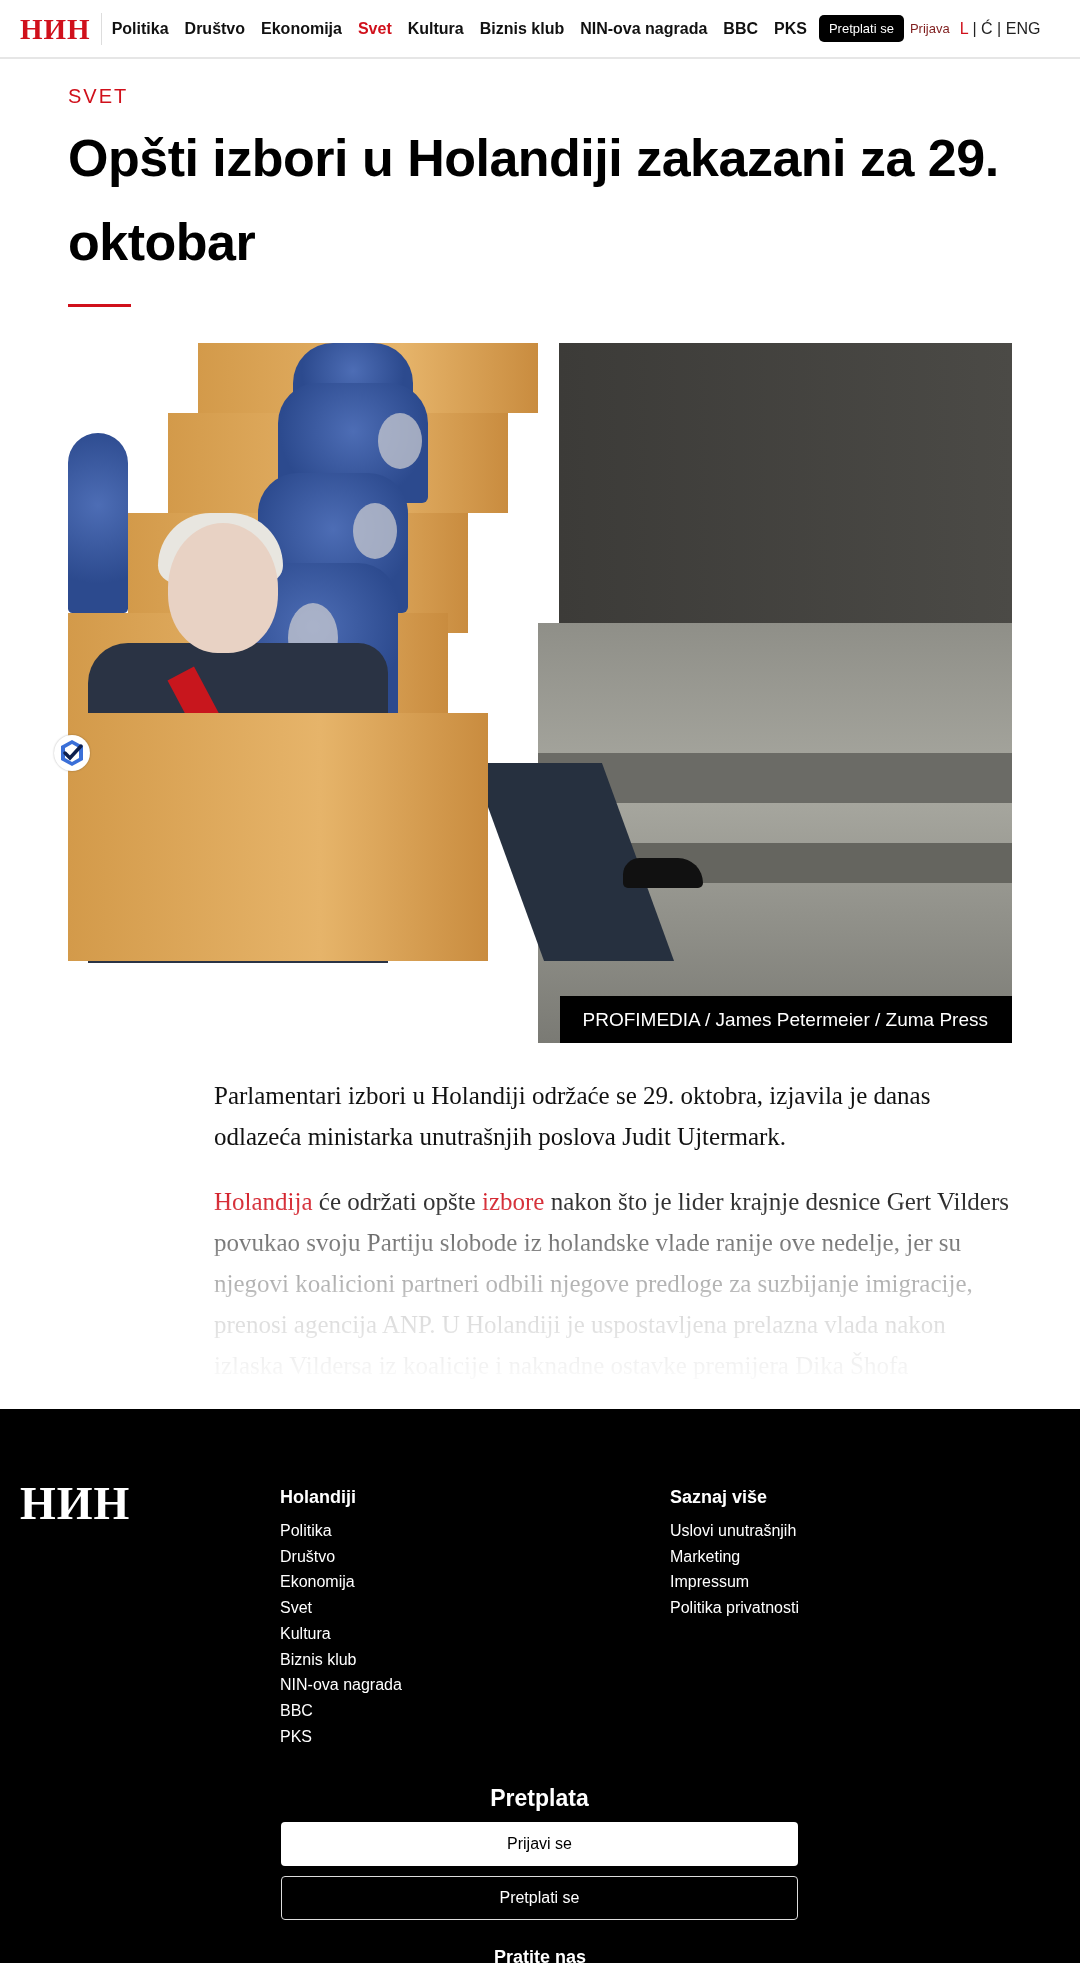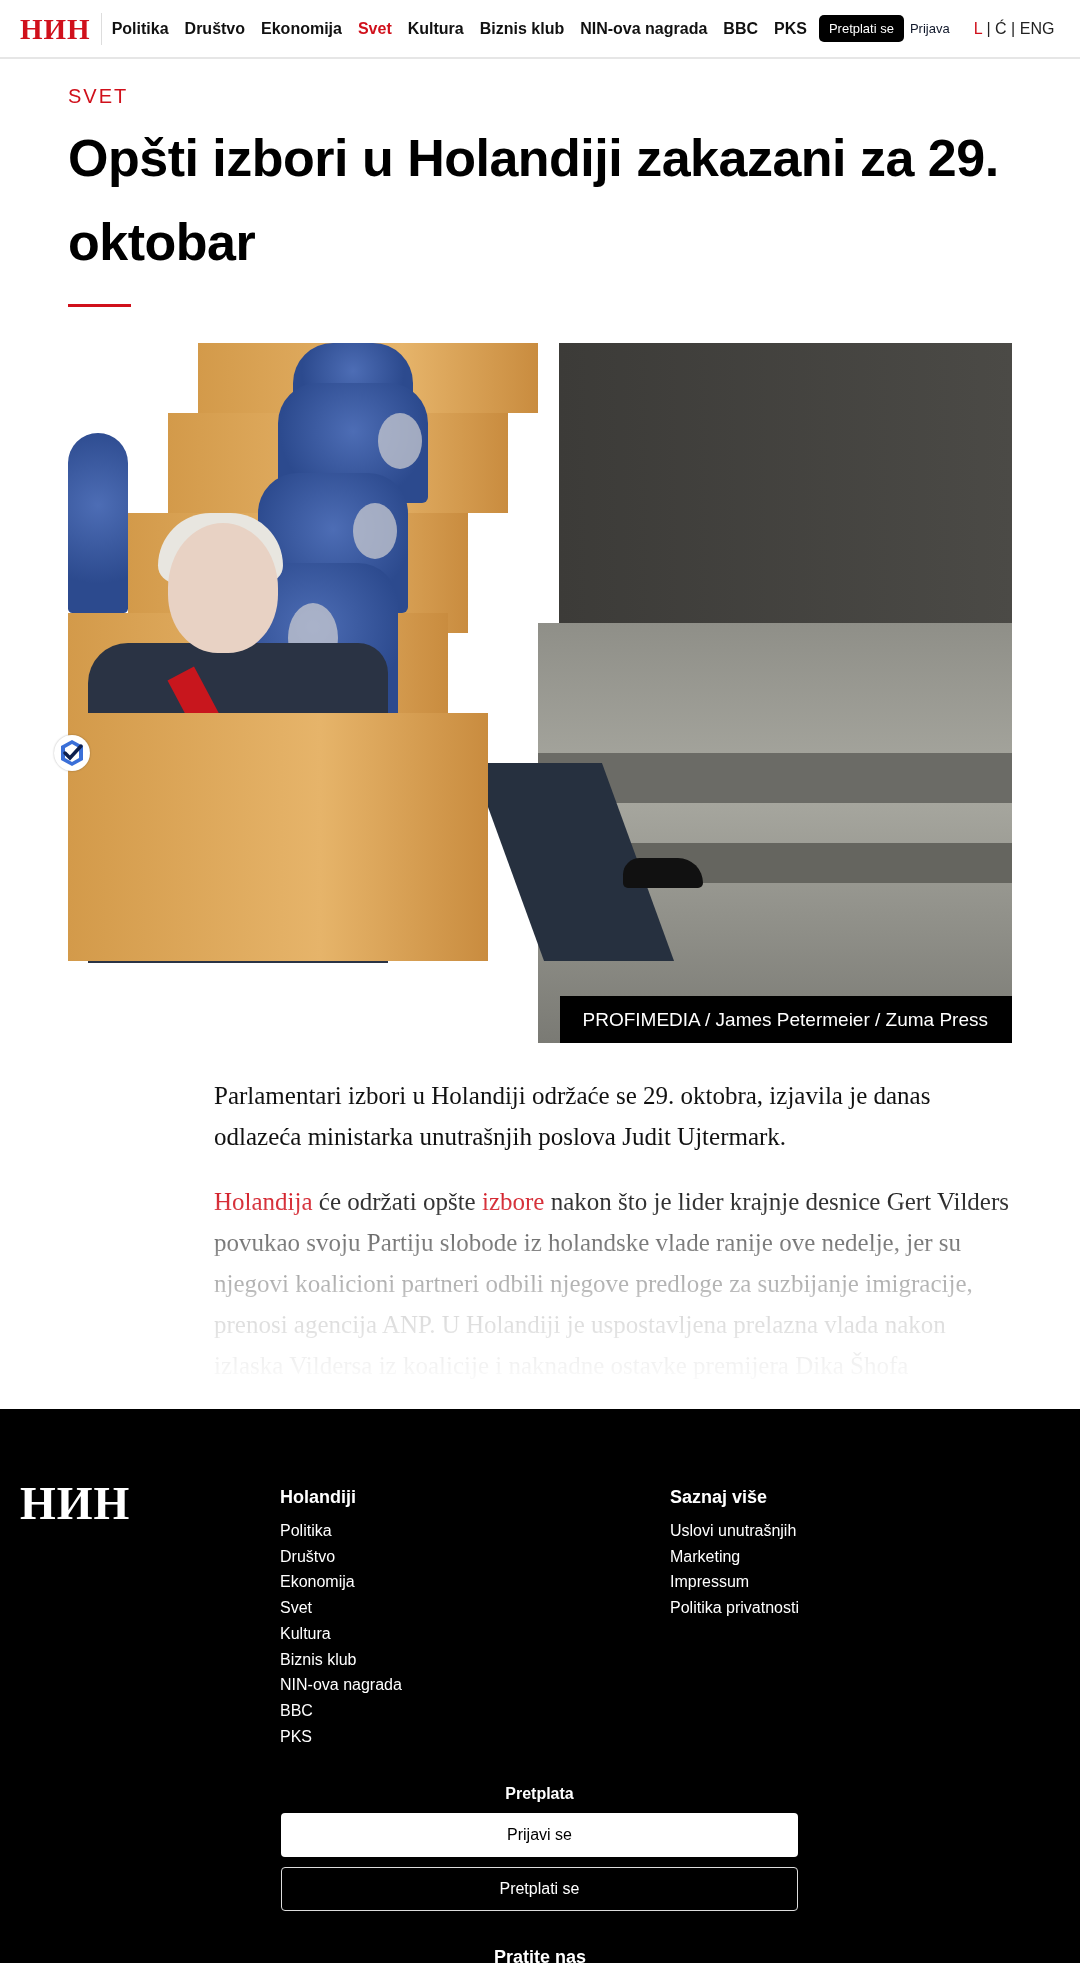--- a/index.html
+++ b/index.html
@@ -6,22 +6,22 @@
   html, body { width: 1080px; background: #fff; }
   body { font-family: "Liberation Sans", "DejaVu Sans", sans-serif; color: #000; }
 
   
   .header { height: 59px; border-bottom: 2px solid #e6e6e6; display: flex; align-items: center; padding: 0 20px; background: #fff; }
   .logo { font-family: "Liberation Serif", "DejaVu Serif", serif; font-weight: bold; color: #d0101b; font-size: 29px; letter-spacing: 1px; padding-right: 10px; border-right: 1px solid #ddd; line-height: 32px; margin-right: 10px; }
   .nav { display: flex; align-items: center; }
   .nav a { font-size: 16px; font-weight: bold; color: #111; text-decoration: none; margin-right: 16px; white-space: nowrap; }
   .nav a.active { color: #d0101b; }
   .subscribe-btn { background: #000; color: #fff; font-size: 13px; border-radius: 5px; padding: 6px 10px; margin-left: 12px; border: none; font-family: inherit; }
-  .login-link { font-size: 13px; margin-left: 6px; color: #0f172a; text-decoration: none; }
-  .lang { margin-left: 24px; font-size: 16px; color: #222; white-space: nowrap; }
+  .login-link { font-size: 13px; margin-left: 6px; color: #7f1d1d; text-decoration: none; }
+  .lang { margin-left: 10px; font-size: 16px; color: #222; white-space: nowrap; }
   .lang .cur { color: #d0101b; }
 
   
   .article { padding: 0 68px; }
   .category { color: #d0101b; font-size: 20px; letter-spacing: 2px; margin-top: 26px; font-weight: 500; }
   .title { font-size: 52px; font-weight: bold; line-height: 84px; margin-top: 8px; letter-spacing: -0.5px; }
   .title-rule { width: 63px; height: 3px; background: #d0101b; margin-top: 20px; }
   .meta { margin-top: 24px; font-size: 19px; color: #111; }
   .meta .sep { margin: 0 14px; }
 
@@ -53,21 +53,21 @@
 
   
   .footer { background: #000; color: #fff; padding: 66px 20px 40px 20px; position: relative; min-height: 617px; }
   .f-logo { position: absolute; left: 20px; top: 68px; font-family: "Liberation Serif", "DejaVu Serif", serif; font-weight: bold; font-size: 46px; letter-spacing: 1px; color: #fff; }
   .f-col { position: absolute; top: 78px; }
   .f-col.cat { left: 280px; }
   .f-col.more { left: 670px; }
   .f-col h4 { font-size: 18px; font-weight: bold; margin-bottom: 10px; }
   .f-col a { display: block; color: #fff; font-size: 16px; text-decoration: none; line-height: 25.7px; }
   .f-sub { position: absolute; left: 281px; width: 517px; top: 376px; text-align: center; }
-  .f-sub h4 { font-size: 16px; font-weight: bold; margin-bottom: 10px; }
+  .f-sub h4 { font-size: 23px; font-weight: bold; margin-bottom: 10px; }
   .btn-white { display: block; width: 100%; height: 44px; background: #fff; color: #000; border: none; border-radius: 4px; font-size: 16px; font-family: inherit; margin-bottom: 10px; }
   .btn-outline { display: block; width: 100%; height: 44px; background: #000; color: #fff; border: 1px solid #ddd; border-radius: 4px; font-size: 16px; font-family: inherit; }
   .f-follow { position: absolute; left: 0; right: 0; top: 538px; text-align: center; }
   .f-follow h4 { font-size: 18px; font-weight: bold; margin-bottom: 10px; text-decoration: underline; }
   .socials { display: flex; justify-content: center; gap: 10px; }
   .social { width: 31px; height: 31px; border: 1.5px solid #ddd; border-radius: 5px; display: flex; align-items: center; justify-content: center; color: #fff; }
   .social svg { width: 18px; height: 18px; fill: #fff; }
 </style>
 </head>
 <body>

